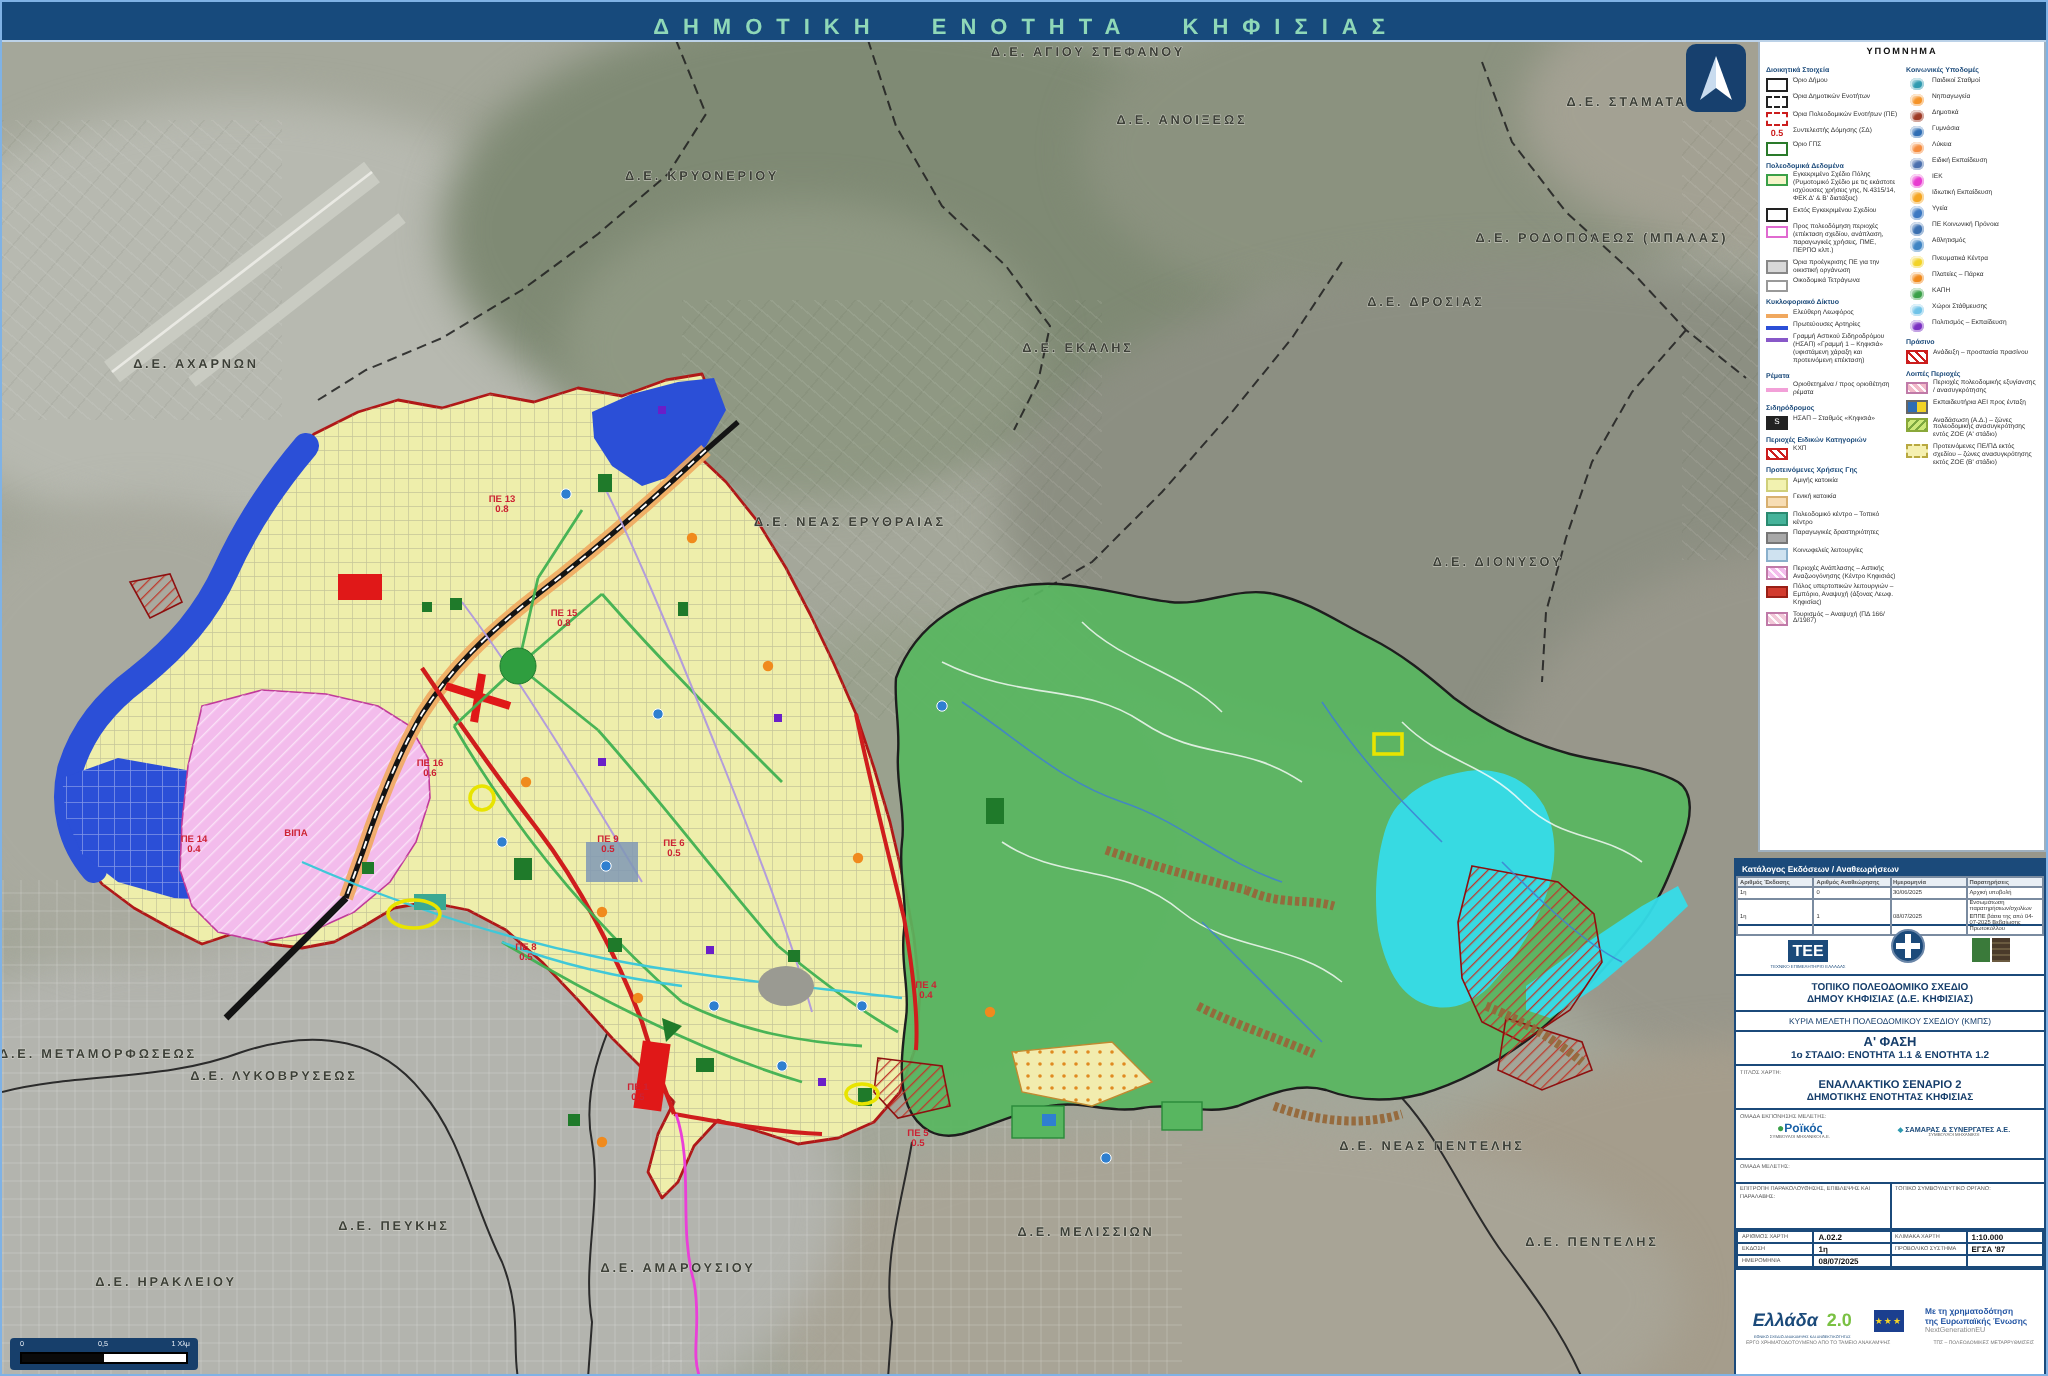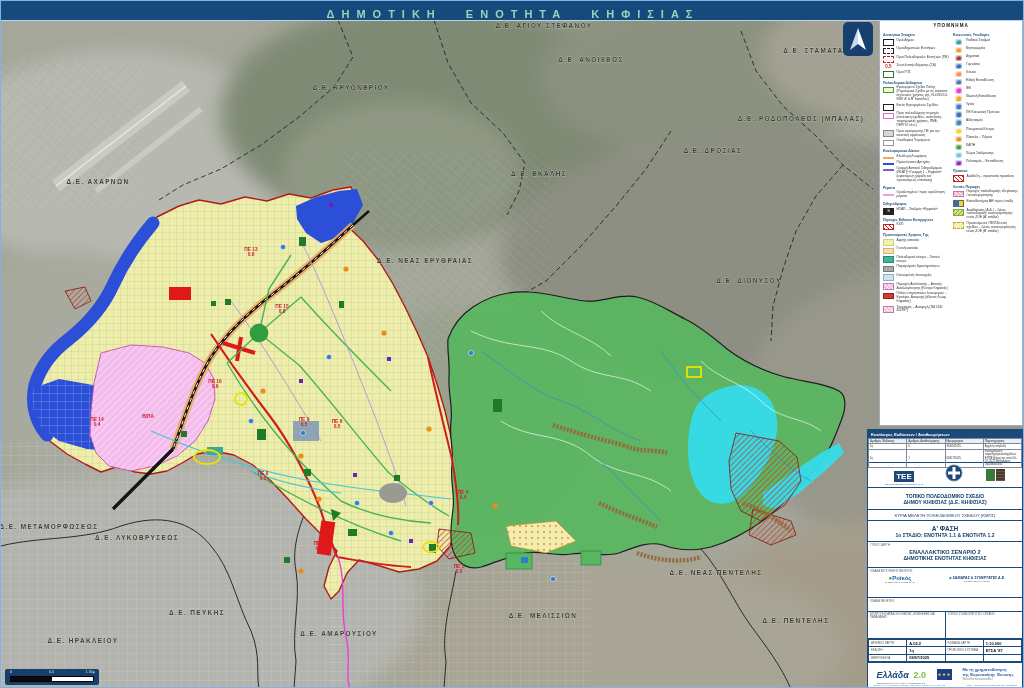--- a/index.html
+++ b/index.html
@@ -78,21 +78,21 @@
   #blankbox{height:14px;}
   #blankbox .lab{position:absolute;left:2px;top:1px;font-size:2.8px;color:#666;}
   #committees{height:27px;display:flex;}
   #committees .c{flex:1;border-right:.8px solid #1b4a7a;position:relative;}
   #committees .c:last-child{border-right:none;}
   #committees .lab{position:absolute;left:2px;top:1px;right:2px;font-size:2.8px;color:#555;line-height:1.25;}
   #info{height:24px;}
   #info table{border-collapse:collapse;width:100%;height:100%;table-layout:fixed;}
   #info td{border:.5px solid #1b4a7a;font-size:2.8px;color:#555;padding:0 2px;}
   #info td.v{font-size:4px;font-weight:bold;color:#111;}
-  #funding{flex:1;border-bottom:none;display:flex;flex-wrap:wrap;align-items:center;justify-content:space-around;padding:1px 3px;}
+  #funding{flex:1;border-bottom:none;display:flex;flex-wrap:wrap;align-items:center;justify-content:space-around;padding:15px 3px;}
   .eu-flag{width:15px;height:11px;background:#1b3f8f;display:flex;align-items:center;justify-content:center;
            color:#f5d327;font-size:4.5px;letter-spacing:.5px;}
   #fund-notes{width:100%;display:flex;justify-content:space-between;font-size:2.5px;color:#777;padding:0 2px;}
 </style>
 </head>
 <body>
 <div id="page">
 
 <div id="header">
   <span class="t">ΔΗΜΟΤΙΚΗ ΕΝΟΤΗΤΑ ΚΗΦΙΣΙΑΣ</span>

